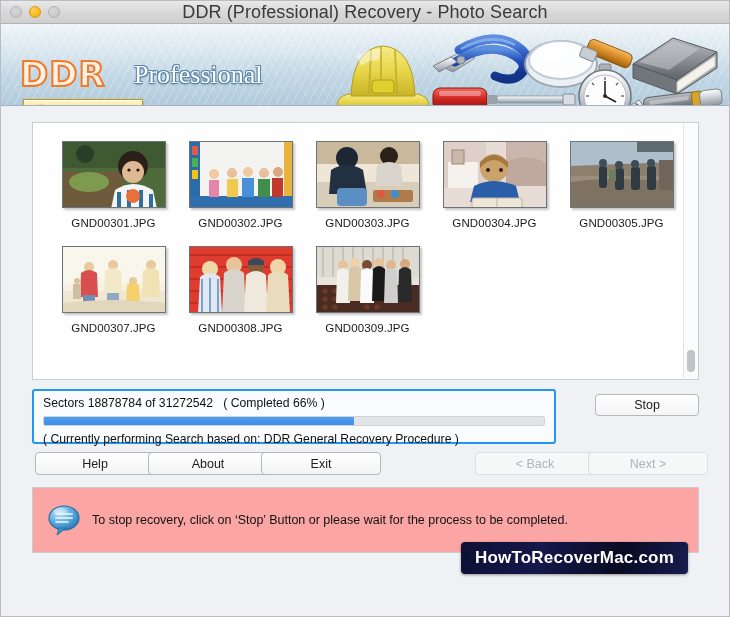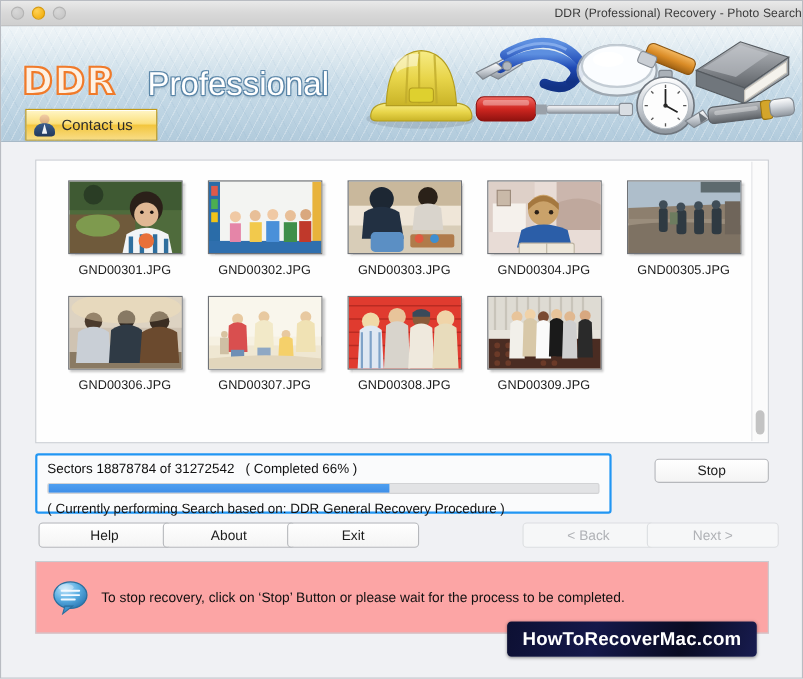--- a/index.html
+++ b/index.html
@@ -23,27 +23,27 @@
     background: linear-gradient(to bottom, #e9e9e9 0%, #d8d8d8 50%, #cfcfcf 100%);
     border-bottom: 1px solid #b2b2b2;
     display: flex; align-items: center;
   }
   .traffic { display: flex; gap: 7px; padding-left: 9px; }
   .tl { width: 12px; height: 12px; border-radius: 50%; }
   .tl-close { background: radial-gradient(circle at 35% 30%, #d8d8d8, #c2c2c2); border: 1px solid #b4b4b4; }
   .tl-min   { background: radial-gradient(circle at 35% 30%, #ffd155, #f0a800); border: 1px solid #d79b10; }
   .tl-zoom  { background: radial-gradient(circle at 35% 30%, #d8d8d8, #c2c2c2); border: 1px solid #b4b4b4; }
   .title-text {
-    position: absolute; left: 0; right: 0; text-align: right;
-    font-size: 11px; color: #3a3a3a; letter-spacing: .1px;
+    position: absolute; left: 0; right: 0; text-align: center;
+    font-size: 18px; color: #3a3a3a; letter-spacing: .1px;
   }
 
   
   .banner {
-    position: relative; height: 105px; overflow: hidden;
+    position: relative; height: 82px; overflow: hidden;
     background:
       linear-gradient(to bottom, #dbe8ef 0%, #cfe0ea 28%, #c6dae7 55%, #bcd3e2 78%, #b2cbdc 100%);
     border-bottom: 1px solid #9fb3c2;
   }
   .banner::before {
     content: ""; position: absolute; inset: 0;
     background:
       repeating-linear-gradient(118deg, rgba(255,255,255,.30) 0 1px, rgba(255,255,255,0) 1px 7px),
       repeating-linear-gradient(62deg, rgba(160,190,210,.22) 0 1px, rgba(255,255,255,0) 1px 9px);
     opacity: .85;
@@ -55,22 +55,22 @@
   .logo-ddr {
     position: absolute; left: 19px; top: 30px;
     font-size: 34px; font-weight: bold; letter-spacing: 1px;
     font-family: "DejaVu Sans", sans-serif;
     color: #fdf1e4;
     -webkit-text-stroke: 2px #f07a2a;
     text-shadow: 0 1px 0 rgba(255,255,255,.6);
   }
   .logo-pro {
     position: absolute; left: 133px; top: 36px;
-    font-size: 30px; color: #ffffff;
-    font-family: Liberation Sans, sans-serif;
+    font-size: 26px; color: #ffffff;
+    font-family: Liberation Serif, serif;
     text-shadow:
       -1px -1px 0 #5b86a8, 1px -1px 0 #5b86a8,
       -1px  1px 0 #5b86a8, 1px  1px 0 #5b86a8,
        0 2px 2px rgba(60,95,125,.45);
   }
   .contact-btn {
     position: absolute; left: 22px; top: 75px;
     width: 120px; height: 29px;
     border-radius: 0;
     border: 1px solid #c19a17;
@@ -455,37 +455,20 @@
                   <circle cx="64" cy="22" r="4" fill="#3f4d57"></circle>
                 <rect x="76" y="24" width="9" height="24" rx="3"></rect>
                   <circle cx="80" cy="21" r="4" fill="#3f4d57"></circle>
               </g>
               <rect x="38" y="28" width="7" height="11" fill="#6d7c5f"></rect>
             </svg>
           </div>
           <div class="thumb-label">GND00305.JPG</div>
         </div>
 
-        <div class="thumb-cell">
-          <div class="thumb-frame">
-            <svg width="104" height="67" viewBox="0 0 104 67">
-              <rect width="104" height="67" fill="#cfc3b2"></rect>
-              <rect x="0" y="0" width="104" height="28" fill="#ddd3c2"></rect>
-              <rect x="0" y="50" width="104" height="17" fill="#8a7a63"></rect>
-              <circle cx="22" cy="22" r="8" fill="#4a3a2c"></circle>
-              <path d="M8 32 Q22 22 36 32 L38 60 L6 60 Z" fill="#c9cfd6"></path>
-              <circle cx="52" cy="20" r="8" fill="#2e2620"></circle>
-              <path d="M38 30 Q52 20 66 30 L68 60 L36 60 Z" fill="#2f3a45"></path>
-              <circle cx="82" cy="22" r="9" fill="#3a2d22"></circle>
-              <path d="M66 32 Q82 22 98 32 L100 60 L64 60 Z" fill="#6b4a2e"></path>
-              <ellipse cx="52" cy="10" rx="50" ry="14" fill="#f3e0b8" opacity=".45"></ellipse>
-            </svg>
-          </div>
-          <div class="thumb-label">GND00306.JPG</div>
-        </div>
 
         <div class="thumb-cell">
           <div class="thumb-frame">
             <svg width="104" height="67" viewBox="0 0 104 67">
               <rect width="104" height="67" fill="#f6f1e2"></rect>
               <rect x="0" y="0" width="104" height="36" fill="#f9f6ec"></rect>
               <rect x="0" y="44" width="104" height="23" fill="#efe7d2"></rect>
               <circle cx="26" cy="20" r="5" fill="#e8c9a0"></circle>
               <path d="M18 26 Q26 20 34 26 L35 50 L17 50 Z" fill="#d94f4f"></path>
               <rect x="20" y="48" width="12" height="16" fill="#6f8fb5"></rect>

